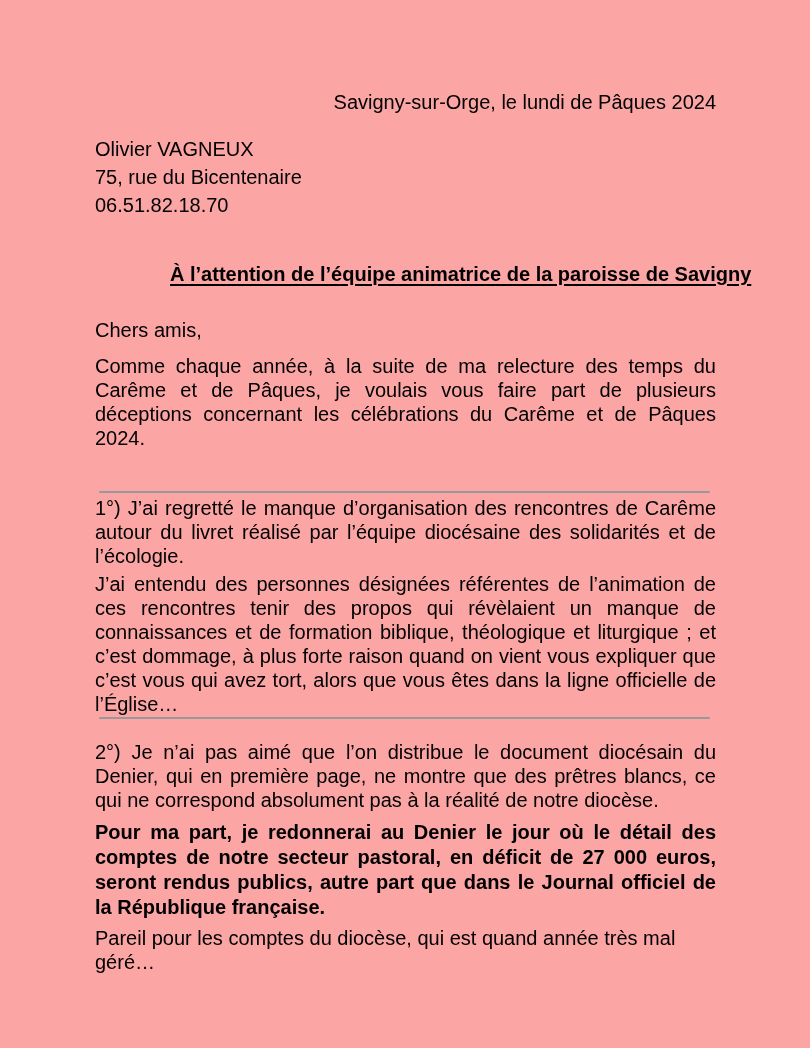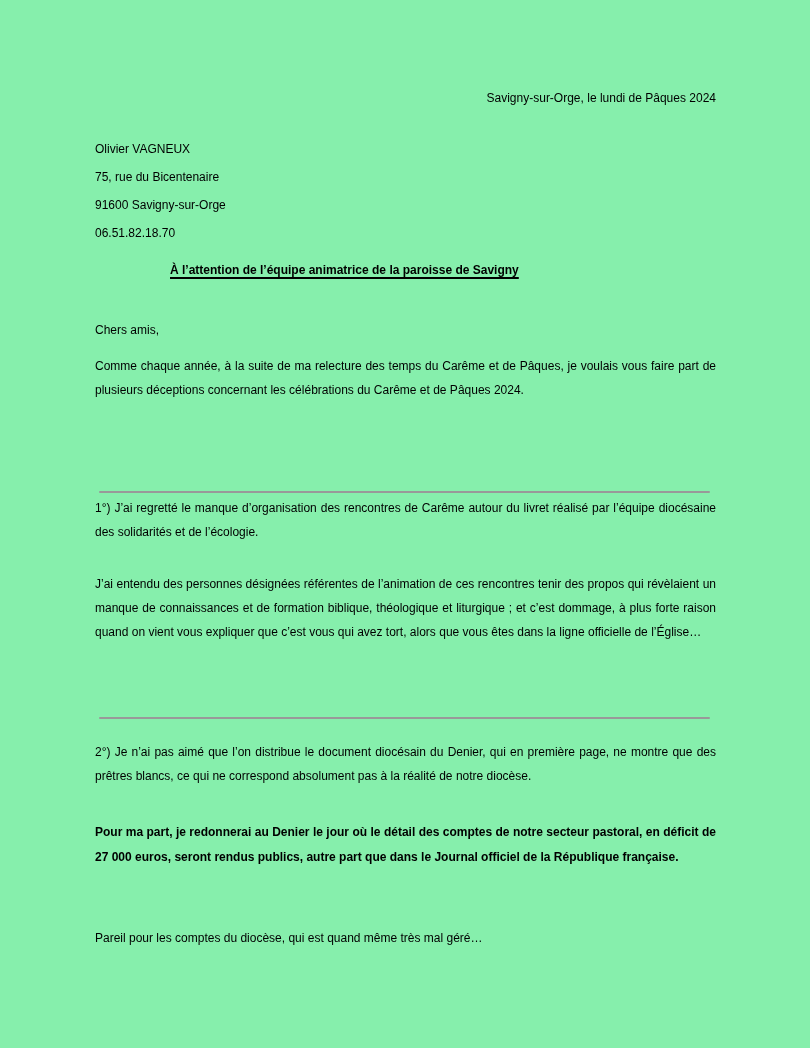--- a/index.html
+++ b/index.html
@@ -1,22 +1,22 @@
 <!DOCTYPE html>
 <html style="--color-link: #1155cc; --color-divider: #999999; --color-text: #000000;"><head>
 <meta charset="utf-8">
 <style>
   html, body { margin: 0; padding: 0; background: #ffffff; }
   .page {
     position: relative;
     width: 810px;
     height: 1048px;
-    background: #86efac;
+    background: #fca5a5;
     font-family: "Liberation Sans", sans-serif;
-    font-size: 12px;
+    font-size: 20px;
     color: var(--color-text, #000000);
     overflow: hidden;
   }
   .abs { position: absolute; }
   .content { left: 95px; width: 621px; }
   .right { text-align: right; }
   .justify { text-align: justify; line-height: 24px; }
   .sender { line-height: 20px; }
   .sender div { white-space: nowrap; margin-top: 8px; }
   a.email {
@@ -48,21 +48,20 @@
 </head>
 <body>
 
 <div class="page">
 
   <div class="abs content right" style="top:91px;">Savigny-sur-Orge, le lundi de Pâques 2024</div>
 
   <div class="abs content sender" style="top:131px;">
     <div>Olivier VAGNEUX</div>
     <div>75, rue du Bicentenaire</div>
-    <div>91600 Savigny-sur-Orge</div>
     <div>06.51.82.18.70</div>
   </div>
 
   <div class="abs content" style="top:318px; line-height:24px;">Chers amis,</div>
 
   <div class="abs subject-wrap" style="top:263px;">
     <span class="subject">À l’attention de l’équipe animatrice de la paroisse de Savigny</span>
   </div>
 
   <div class="abs content justify" style="top:354px;">Comme chaque année, à la suite de ma relecture des temps du Carême et de Pâques, je voulais vous faire part de plusieurs déceptions concernant les célébrations du Carême et de Pâques 2024.</div>
@@ -73,15 +72,15 @@
   <div class="abs content justify" style="top:496px;">1°) J’ai regretté le manque d’organisation des rencontres de Carême autour du livret réalisé par l’équipe diocésaine des solidarités et de l’écologie.</div>
 
   <div class="abs content justify" style="top:572px;">J’ai entendu des personnes désignées référentes de l’animation de ces rencontres tenir des propos qui révèlaient un manque de connaissances et de formation biblique, théologique et liturgique ; et c’est dommage, à plus forte raison quand on vient vous expliquer que c’est vous qui avez tort, alors que vous êtes dans la ligne officielle de l’Église…</div>
 
   <hr class="divider" style="top:717px;">
 
   <div class="abs content justify" style="top:740px;">2°) Je n’ai pas aimé que l’on distribue le document diocésain du Denier, qui en première page, ne montre que des prêtres blancs, ce qui ne correspond absolument pas à la réalité de notre diocèse.</div>
 
   <div class="abs content justify bold-par" style="top:820px;">Pour ma part, je redonnerai au Denier le jour où le détail des comptes de notre secteur pastoral, en déficit de 27 000 euros, seront rendus publics, autre part que dans le Journal officiel de la République française.</div>
 
-  <div class="abs content" style="top:926px; line-height:24px;">Pareil pour les comptes du diocèse, qui est quand même très mal géré…</div>
+  <div class="abs content" style="top:926px; line-height:24px;">Pareil pour les comptes du diocèse, qui est quand année très mal géré…</div>
 
 </div>
 
 </body></html>

